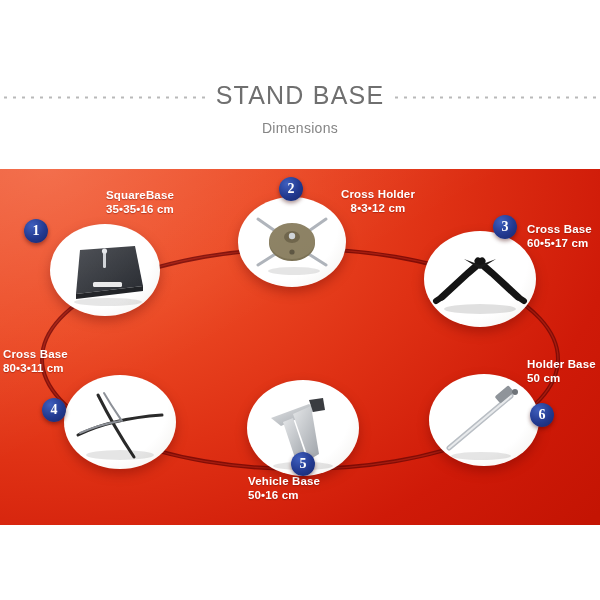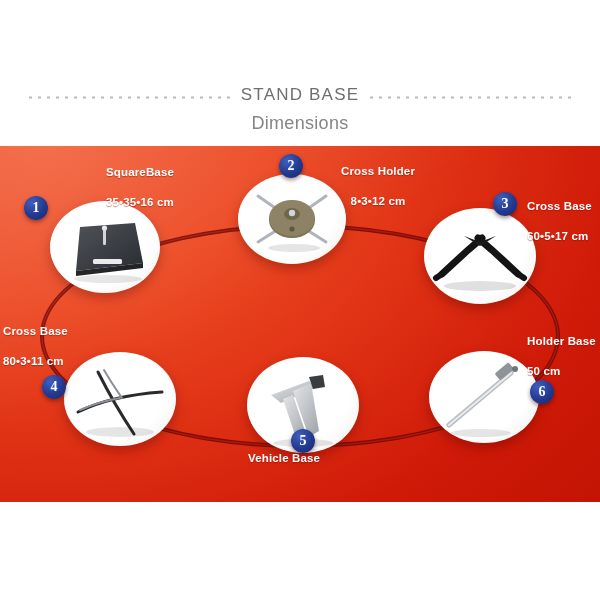--- a/index.html
+++ b/index.html
@@ -21,30 +21,30 @@
     height:34px;
   }
   .dots{
     flex:0 0 auto;height:3px;width:205px;margin-top:4px;
     background-image:radial-gradient(circle, #b9b9b9 0 1.2px, rgba(0,0,0,0) 1.4px);
     background-size:9px 4px;background-repeat:repeat-x;background-position:left center;
   }
   .dots.right{background-position:right center;}
   .page-title{
     flex:0 0 auto;
-    font-size:17px;letter-spacing:1.2px;color:#6f6f6f;
+    font-size:25px;letter-spacing:1.2px;color:#6f6f6f;
     font-weight:400;padding:0 10px;white-space:nowrap;
   }
   .page-subtitle{
-    margin-top:1px;font-size:18px;color:#858585;letter-spacing:.3px;
+    margin-top:8px;font-size:14px;color:#858585;letter-spacing:.3px;
   }
 
   
   .panel{
-    position:absolute;left:0;top:146px;width:600px;height:356px;
+    position:absolute;left:0;top:169px;width:600px;height:356px;
     background:
       radial-gradient(120% 150% at 8% 0%, #f2603a 0%, #ec4a24 30%, #df3114 55%, #cf1a08 80%, #c41403 100%);
     overflow:hidden;
   }
   .panel::after{
     content:"";position:absolute;inset:0;
     background:linear-gradient(150deg, rgba(255,255,255,.10) 0%, rgba(255,255,255,0) 42%);
     pointer-events:none;
   }
 
@@ -67,21 +67,21 @@
     display:flex;align-items:center;justify-content:center;
     font-family:"Liberation Serif", serif;
     z-index:6;
   }
   .caption{
     position:absolute;color:#ffffff;font-size:11.5px;font-weight:700;
     line-height:13.5px;letter-spacing:.15px;white-space:nowrap;
     text-shadow:0 1px 1px rgba(120,10,0,.45);
     z-index:5;
   }
-  .caption .dim{display:block;margin-top:16px;}
+  .caption .dim{display:block;}
 
   
   .art{position:absolute;inset:0;}
 </style>
 </head>
 <body>
 
 <div class="page">
 
   <div class="header">
@@ -187,20 +187,21 @@
           </g>
           <ellipse cx="56" cy="80" rx="34" ry="5" fill="#000" opacity=".10"></ellipse>
         </svg>
       </div>
       <div class="badge" style="left:42px;top:229px;">4</div>
     </div>
 
     <div class="item">
       <div class="caption" style="left:248px;top:306px;text-align:left;width:110px;">
         <span>Vehicle Base</span>
+        <span class="dim">50•16 cm</span>
       </div>
       <div class="bubble" style="left:247px;top:211px;width:112px;height:96px;">
         <svg class="art" viewBox="0 0 112 96">
           <defs>
             <linearGradient id="g5" x1="0" y1="0" x2="1" y2="1">
               <stop offset="0" stop-color="#e4e6e8"></stop>
                 <stop offset="1" stop-color="#9ea3a9"></stop>
             </linearGradient>
           </defs>
           <path d="M24,38 L62,24 L70,30 L34,46 Z" fill="url(#g5)"></path>

